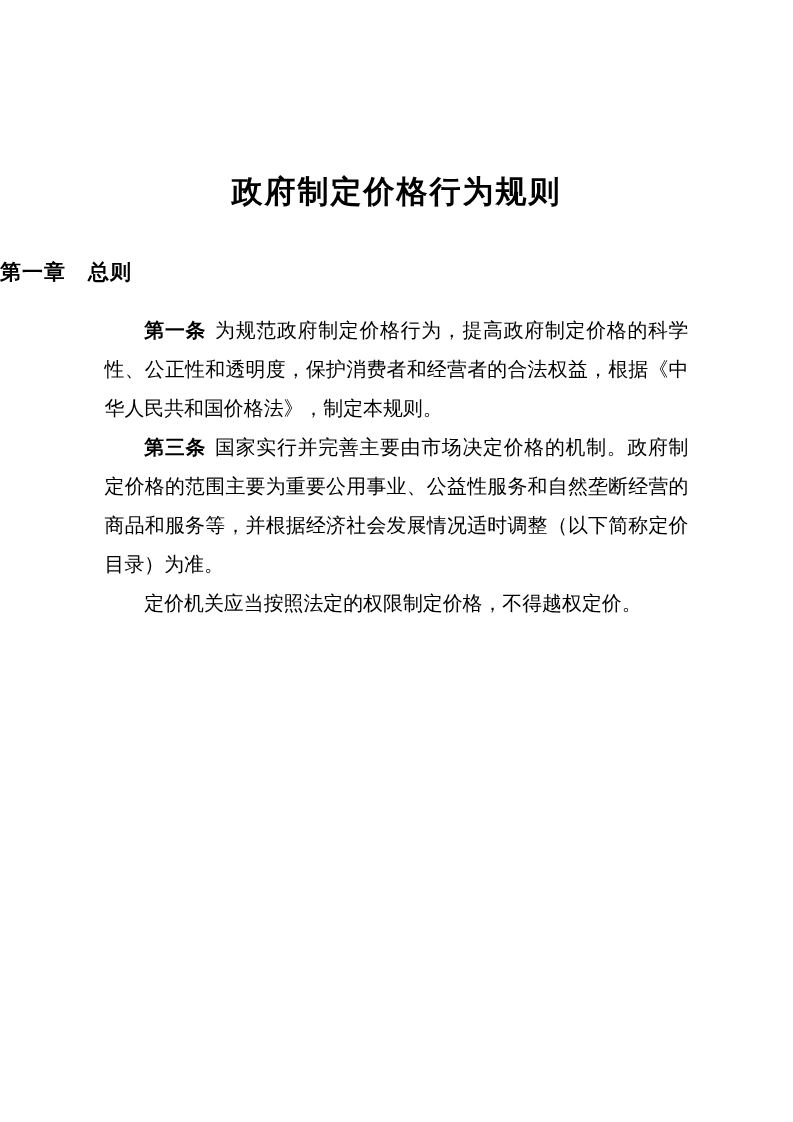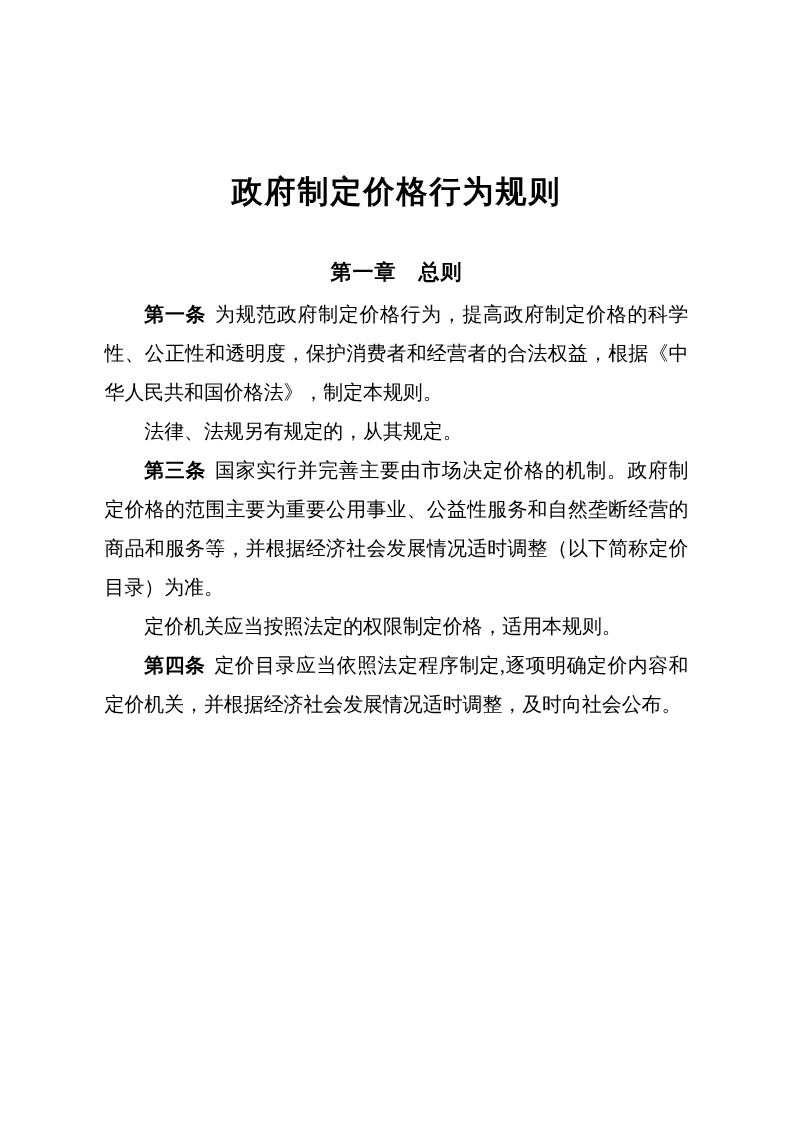--- a/index.html
+++ b/index.html
@@ -24,30 +24,29 @@
     margin: 172px 0 0 0;
     text-align: center;
     font-size: 31px;
     line-height: 40px;
     font-weight: bold;
     letter-spacing: 2px;
     font-family: "Liberation Serif", "DejaVu Serif", serif;
   }
   .chapter-heading {
     margin: 46px 0 8px 0;
-    text-align: center;
     font-size: 21px;
     line-height: 28px;
     font-weight: bold;
     letter-spacing: 1px;
     font-family: Liberation Serif, serif;
   }
   .body-text {
     width: 584px;
-    margin: 9px auto 0 auto;
+    margin: 25px auto 0 auto;
     font-size: 19.9px;
     line-height: 39px;
     text-align: justify;
     text-justify: inter-ideograph;
     font-family: "Liberation Serif", "DejaVu Serif", serif;
   }
   .body-text p {
     margin: 0;
     padding: 0;
     text-indent: 2em;
@@ -60,19 +59,17 @@
 </head>
 <body>
 
 <div class="page">
   <h1 class="doc-title">政府制定价格行为规则</h1>
 
   <h2 class="chapter-heading">第一章　总则</h2>
 
   <div class="body-text" id="paragraphs">
       <p><span class="article-lead">第一条</span><span>为规范政府制定价格行为，提高政府制定价格的科学性、公正性和透明度，保护消费者和经营者的合法权益，根据《中华人民共和国价格法》，制定本规则。</span></p>
-      <p><span>法律、法规另有规定的，从其规定。</span></p>
       <p><span class="article-lead">第三条</span><span>国家实行并完善主要由市场决定价格的机制。政府制定价格的范围主要为重要公用事业、公益性服务和自然垄断经营的商品和服务等，并根据经济社会发展情况适时调整（以下简称定价目录）为准。</span></p>
-      <p><span>定价机关应当按照法定的权限制定价格，适用本规则。</span></p>
-      <p><span class="article-lead">第四条</span><span>定价目录应当依照法定程序制定,逐项明确定价内容和定价机关，并根据经济社会发展情况适时调整，及时向社会公布。</span></p>
+      <p><span>定价机关应当按照法定的权限制定价格，不得越权定价。</span></p>
     </div>
 
 </div>
 
 </body></html>

